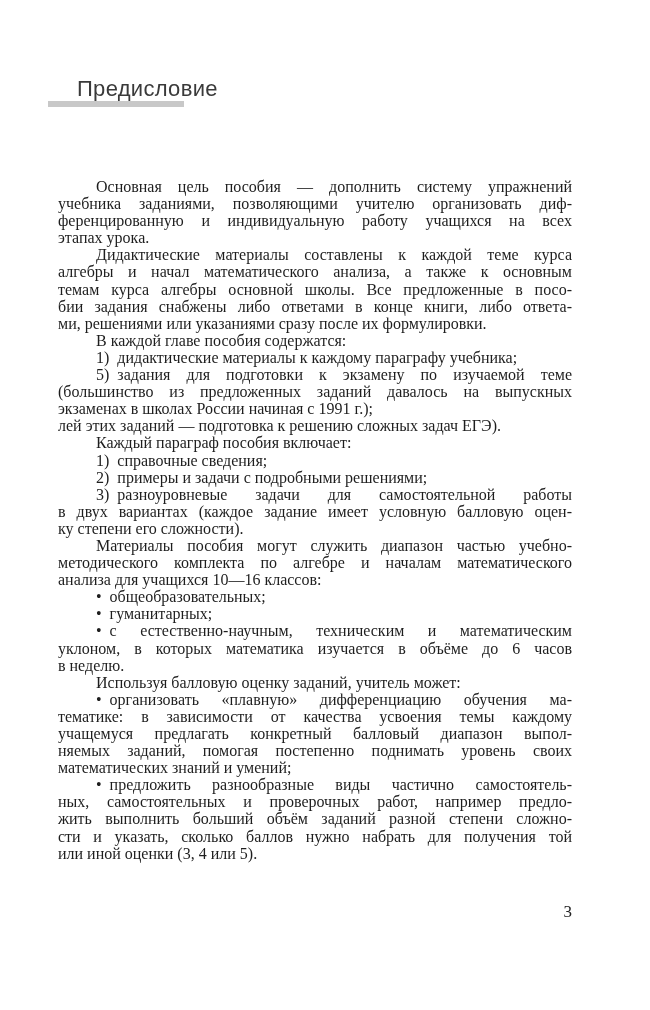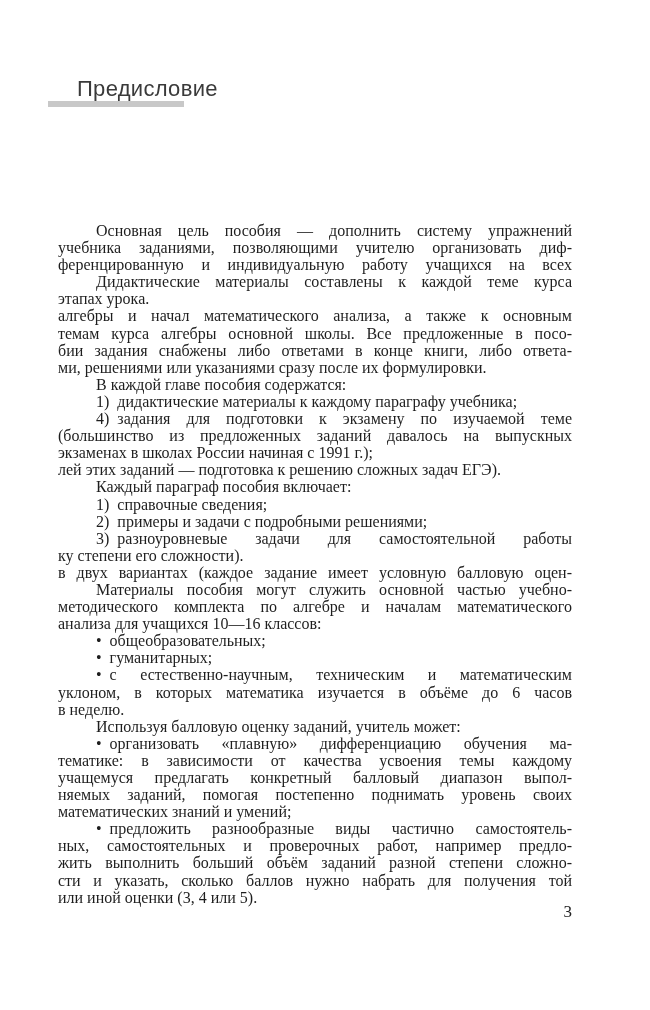--- a/index.html
+++ b/index.html
@@ -40,21 +40,20 @@
     top: 101px;
     width: 136px;
     height: 6px;
     background: #c8c8c8;
   }
   .page-body {
     position: absolute;
     left: 58px;
     top: 178px;
     width: 514px;
-    margin-top: 44px;
   }
   .line {
     font-family: "Liberation Serif", serif;
     font-size: 16px;
     line-height: 17.1px;
     height: 17.1px;
     color: #1e1e1e;
     text-align: left;
     overflow: visible;
     white-space: normal;
@@ -86,39 +85,39 @@
 
   <header class="chapter-header">
     <h1 class="page-title">Предисловие</h1>
     <div class="title-bar" style="background: rgb(200, 200, 200);"></div>
   </header>
 
   <main class="page-body">
       <div class="line first just">Основная цель пособия — дополнить систему упражнений</div>
       <div class="line just">учебника заданиями, позволяющими учителю организовать диф-</div>
       <div class="line just">ференцированную и индивидуальную работу учащихся на всех</div>
+      <div class="line">этапах урока.</div>
       <div class="line first just">Дидактические материалы составлены к каждой теме курса</div>
-      <div class="line">этапах урока.</div>
       <div class="line just">алгебры и начал математического анализа, а также к основным</div>
       <div class="line just">темам курса алгебры основной школы. Все предложенные в посо-</div>
       <div class="line just">бии задания снабжены либо ответами в конце книги, либо ответа-</div>
       <div class="line">ми, решениями или указаниями сразу после их формулировки.</div>
       <div class="line first">В каждой главе пособия содержатся:</div>
       <div class="line first">1) дидактические материалы к каждому параграфу учебника;</div>
-      <div class="line first just">4) задания для подготовки к экзамену по изучаемой теме</div>
+      <div class="line first just">5) задания для подготовки к экзамену по изучаемой теме</div>
       <div class="line just">(большинство из предложенных заданий давалось на выпускных</div>
       <div class="line">экзаменах в школах России начиная с 1991 г.);</div>
       <div class="line">лей этих заданий — подготовка к решению сложных задач ЕГЭ).</div>
       <div class="line first">Каждый параграф пособия включает:</div>
       <div class="line first">1) справочные сведения;</div>
       <div class="line first">2) примеры и задачи с подробными решениями;</div>
       <div class="line first just">3) разноуровневые задачи для самостоятельной работы</div>
+      <div class="line just">в двух вариантах (каждое задание имеет условную балловую оцен-</div>
       <div class="line">ку степени его сложности).</div>
-      <div class="line just">в двух вариантах (каждое задание имеет условную балловую оцен-</div>
-      <div class="line first just">Материалы пособия могут служить основной частью учебно-</div>
+      <div class="line first just">Материалы пособия могут служить диапазон частью учебно-</div>
       <div class="line just">методического комплекта по алгебре и началам математического</div>
       <div class="line">анализа для учащихся 10—16 классов:</div>
       <div class="line first">• общеобразовательных;</div>
       <div class="line first">• гуманитарных;</div>
       <div class="line first just">• с естественно-научным, техническим и математическим</div>
       <div class="line just">уклоном, в которых математика изучается в объёме до 6 часов</div>
       <div class="line">в неделю.</div>
       <div class="line first">Используя балловую оценку заданий, учитель может:</div>
       <div class="line first just">• организовать «плавную» дифференциацию обучения ма-</div>
       <div class="line just">тематике: в зависимости от качества усвоения темы каждому</div>

